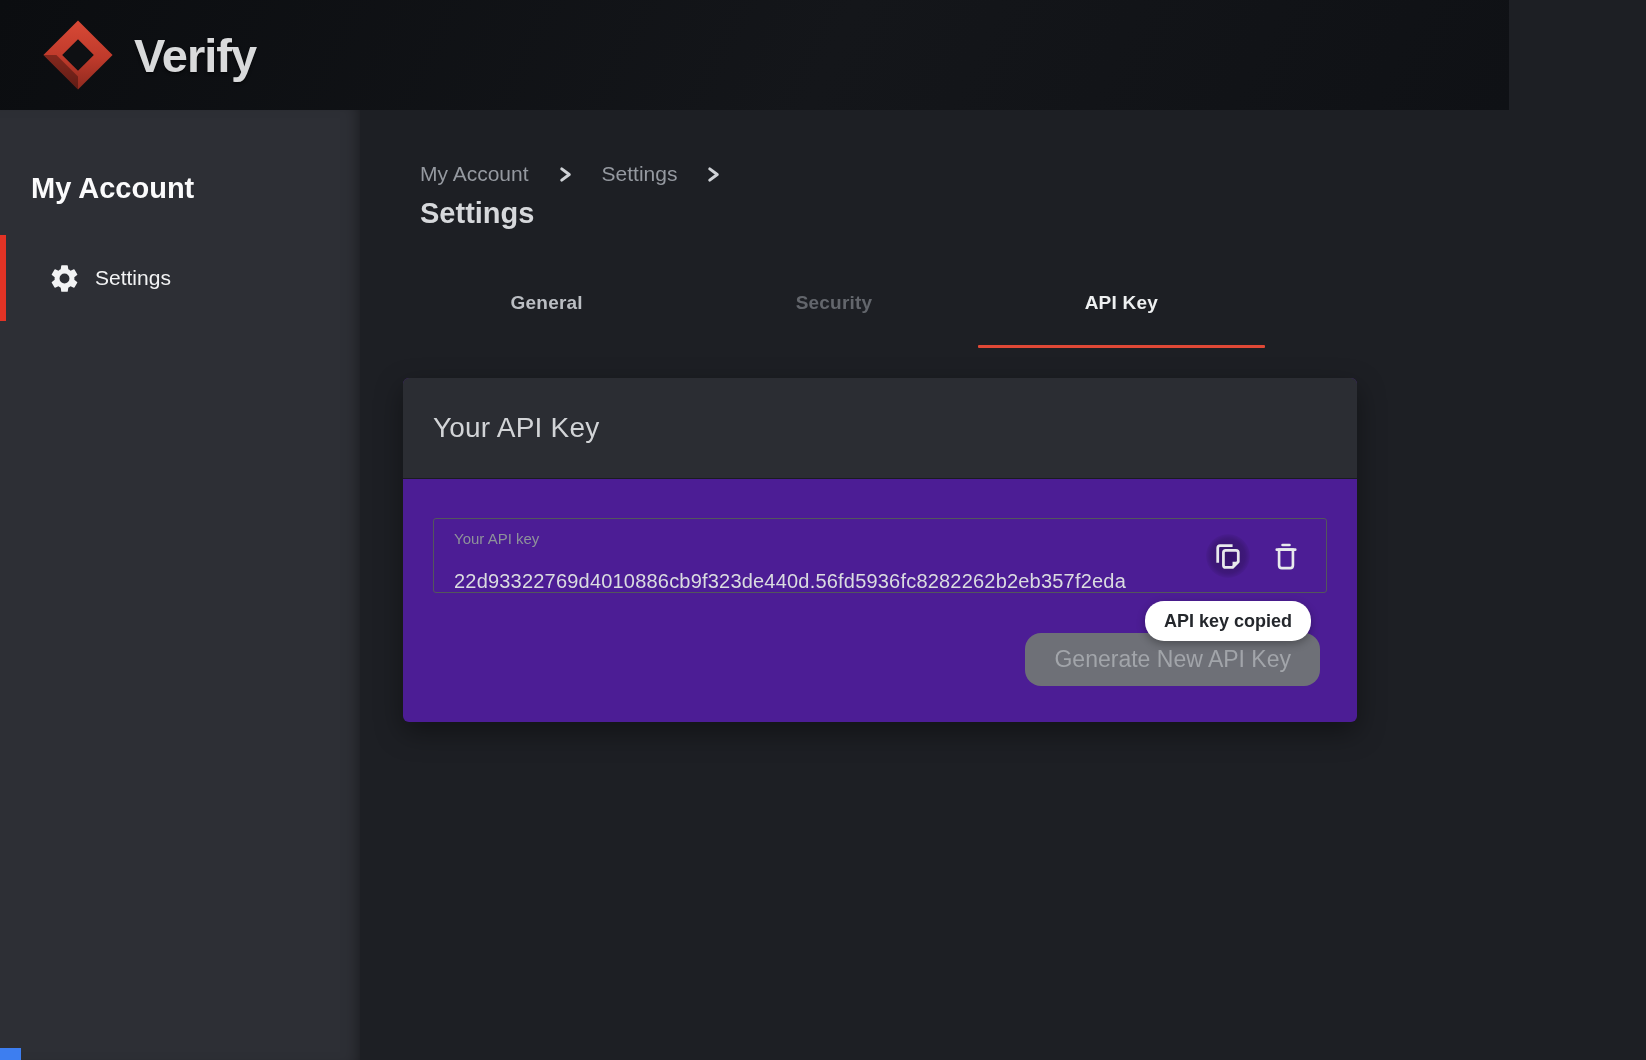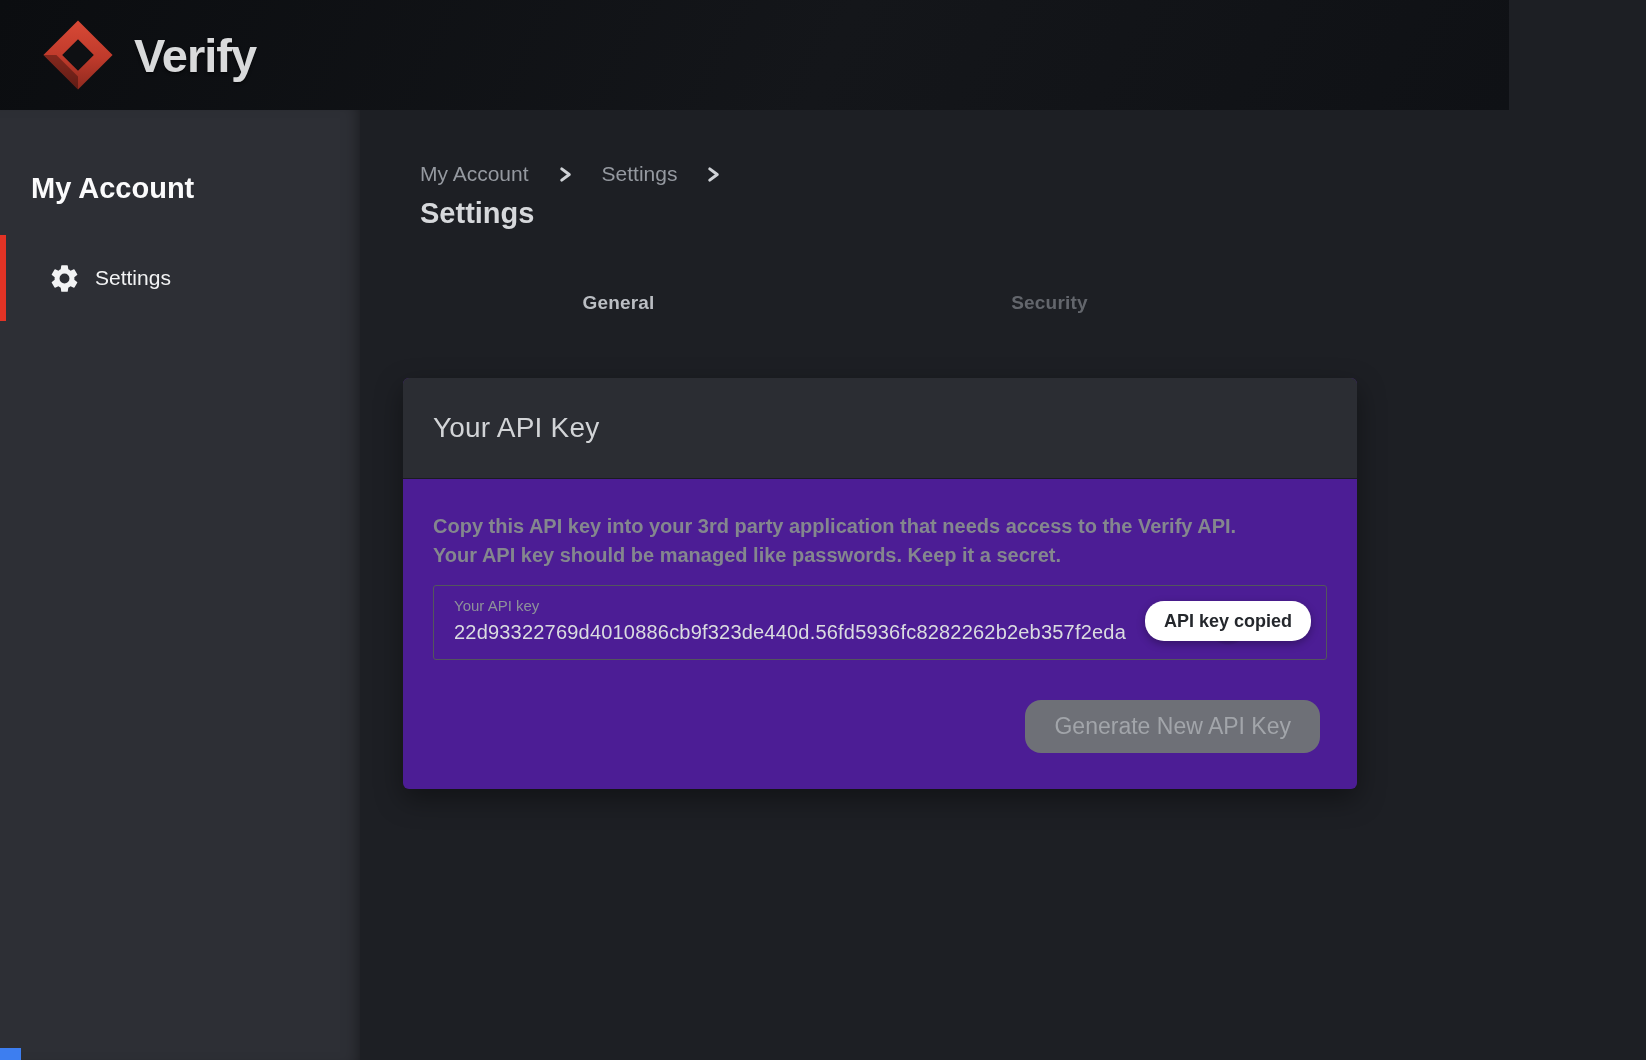--- a/index.html
+++ b/index.html
@@ -96,21 +96,21 @@
     font-size:18px; font-weight:700; z-index:3;
     box-shadow:0 3px 8px rgba(0,0,0,.3);
   }
 
   .key-field {
     position:relative; margin-top:15px; height:75px;
     border:1px solid #53565c; border-radius:3px; padding:11px 20px;
     cursor:text;
   }
   .key-label { font-size:15px; color:#8e929a; }
-  .key-value { margin-top:7px; font-size:20px; color:#dadce0; letter-spacing:.2px; white-space:nowrap; }
+  .key-value { margin-top:23px; font-size:20px; color:#dadce0; letter-spacing:.2px; white-space:nowrap; }
   .key-actions {
     position:absolute; right:18px; top:50%; transform:translateY(-50%);
     display:flex; align-items:center; gap:14px;
   }
   .icon-btn {
     width:44px; height:44px; display:flex; align-items:center; justify-content:center;
     cursor:pointer; border-radius:50%;
   }
   .icon-btn.rippled { background:radial-gradient(circle,rgba(0,0,0,.30) 0%,rgba(0,0,0,.18) 55%,transparent 75%); }
   .icon-btn svg { display:block; }
@@ -170,34 +170,31 @@
     <svg viewBox="0 0 16 18" fill="none" stroke="#cfd2d6" stroke-width="3.2" stroke-linecap="round" stroke-linejoin="round">
         <polyline points="4,3 12,9 4,15"></polyline>
       </svg>
   </div>
 
   <div class="page-title">Settings</div>
 
   <div class="tabs">
     <div class="tab t-general">General</div>
     <div class="tab t-disabled">Security</div>
+    <div class="tab t-active">API Key</div>
   </div>
 
   <div class="card">
     <div class="card-header">
       <div class="card-title">Your API Key</div>
     </div>
 
     <div class="toast">API key copied</div>
 
     <div class="card-body">
-      <div class="card-desc">
-        <div>Copy this API key into your 3rd party application that needs access to the Verify API.</div>
-        <div>Your API key should be managed like passwords. Keep it a secret.</div>
-      </div>
 
       <div class="key-field">
         <div class="key-label">Your API key</div>
         <div class="key-value">22d93322769d4010886cb9f323de440d.56fd5936fc8282262b2eb357f2eda</div>
         <div class="key-actions">
           <div class="icon-btn rippled">
             <svg width="32" height="32" viewBox="0 0 28 28" fill="none" stroke="#e8eaec" stroke-width="2.4" stroke-linejoin="round">
               <path d="M5 20 V7 Q5 5 7 5 H18"></path>
               <path d="M10 11 Q10 9 12 9 H21 Q23 9 23 11 V19 L18 24 H12 Q10 24 10 22 Z"></path>
               <path d="M23 19 L18 19 L18 24 Z" fill="#e8eaec" stroke="none"></path>

